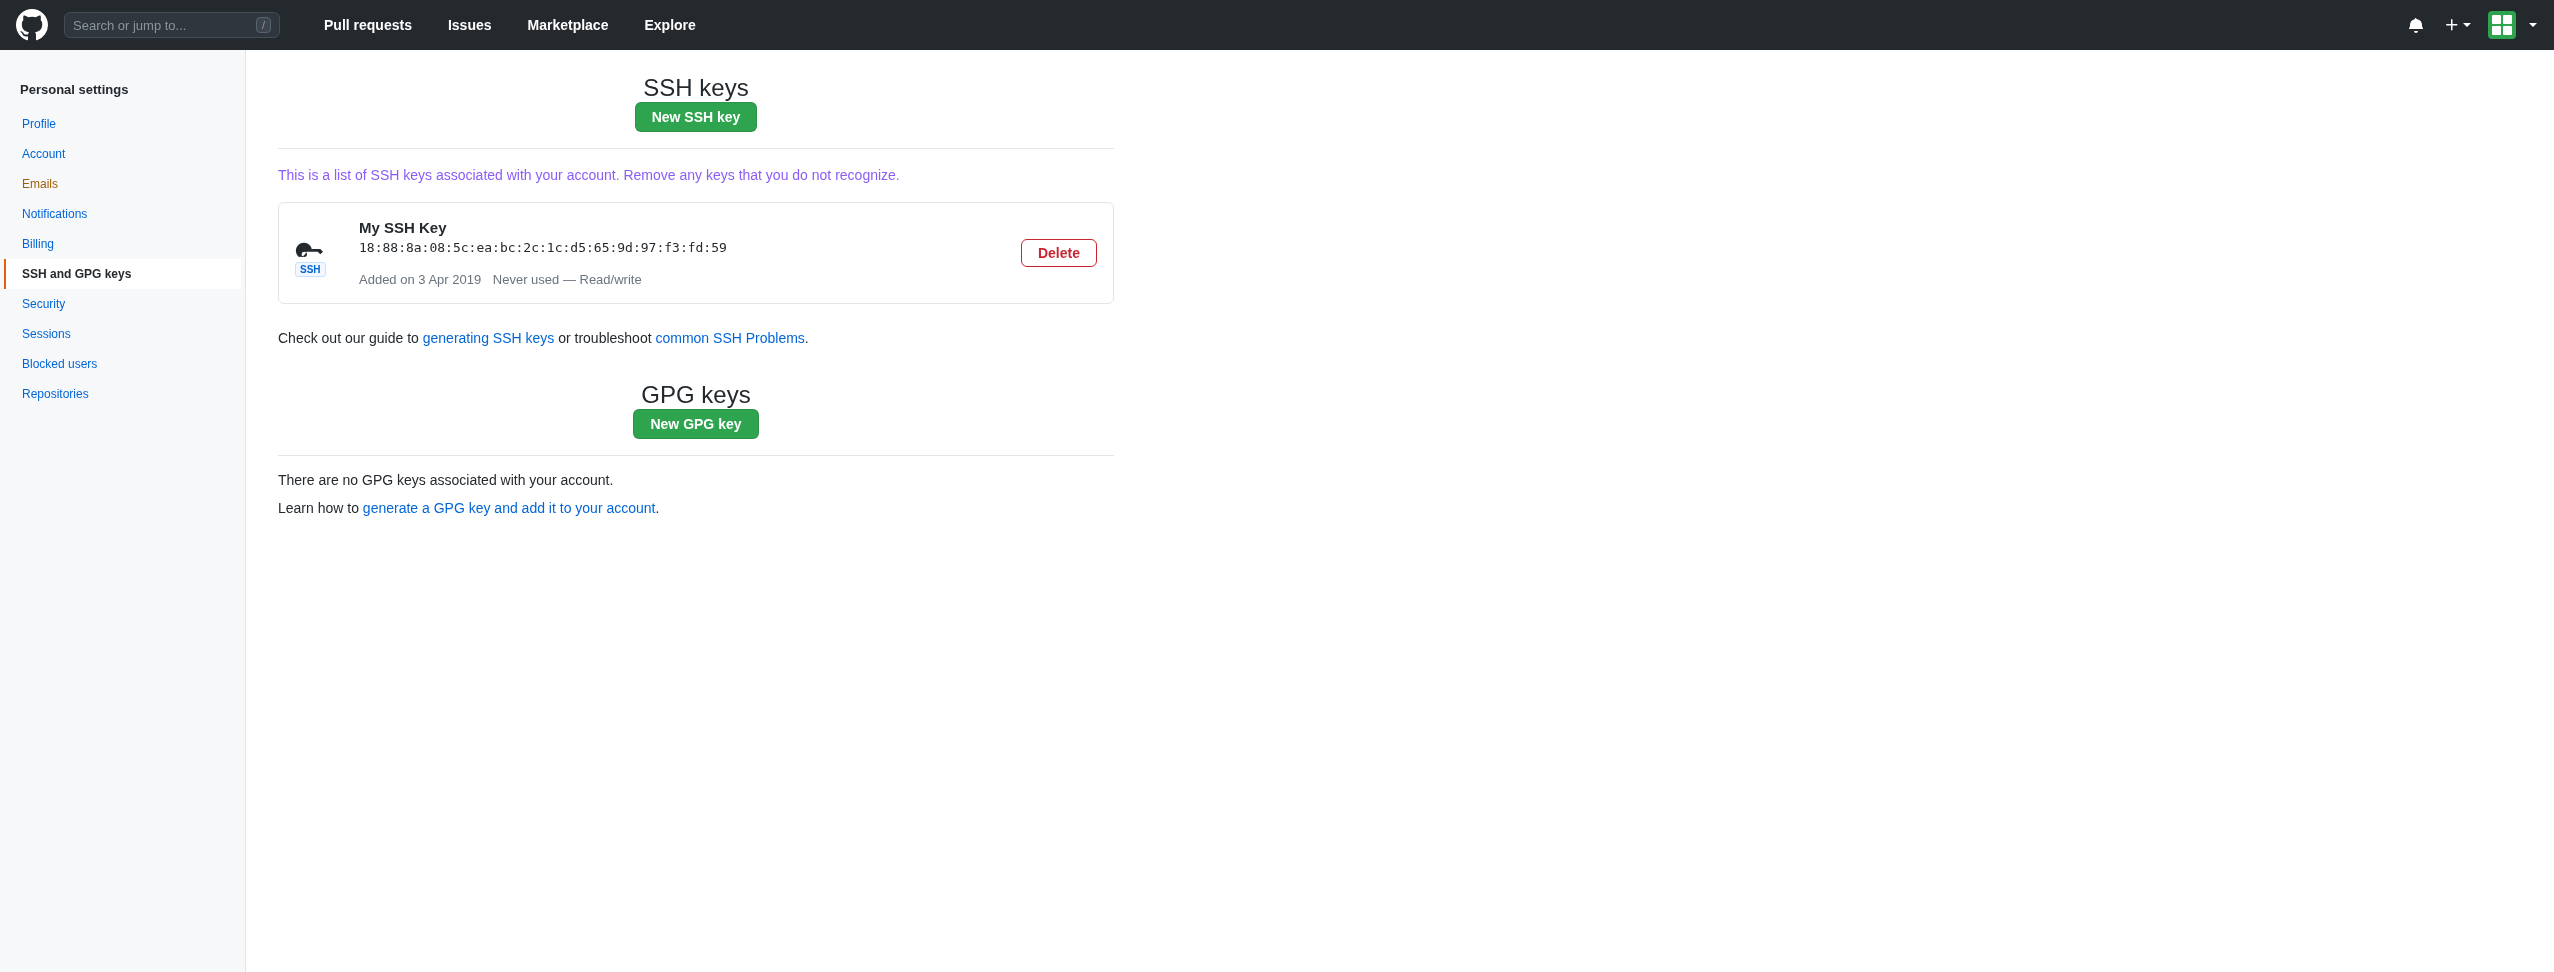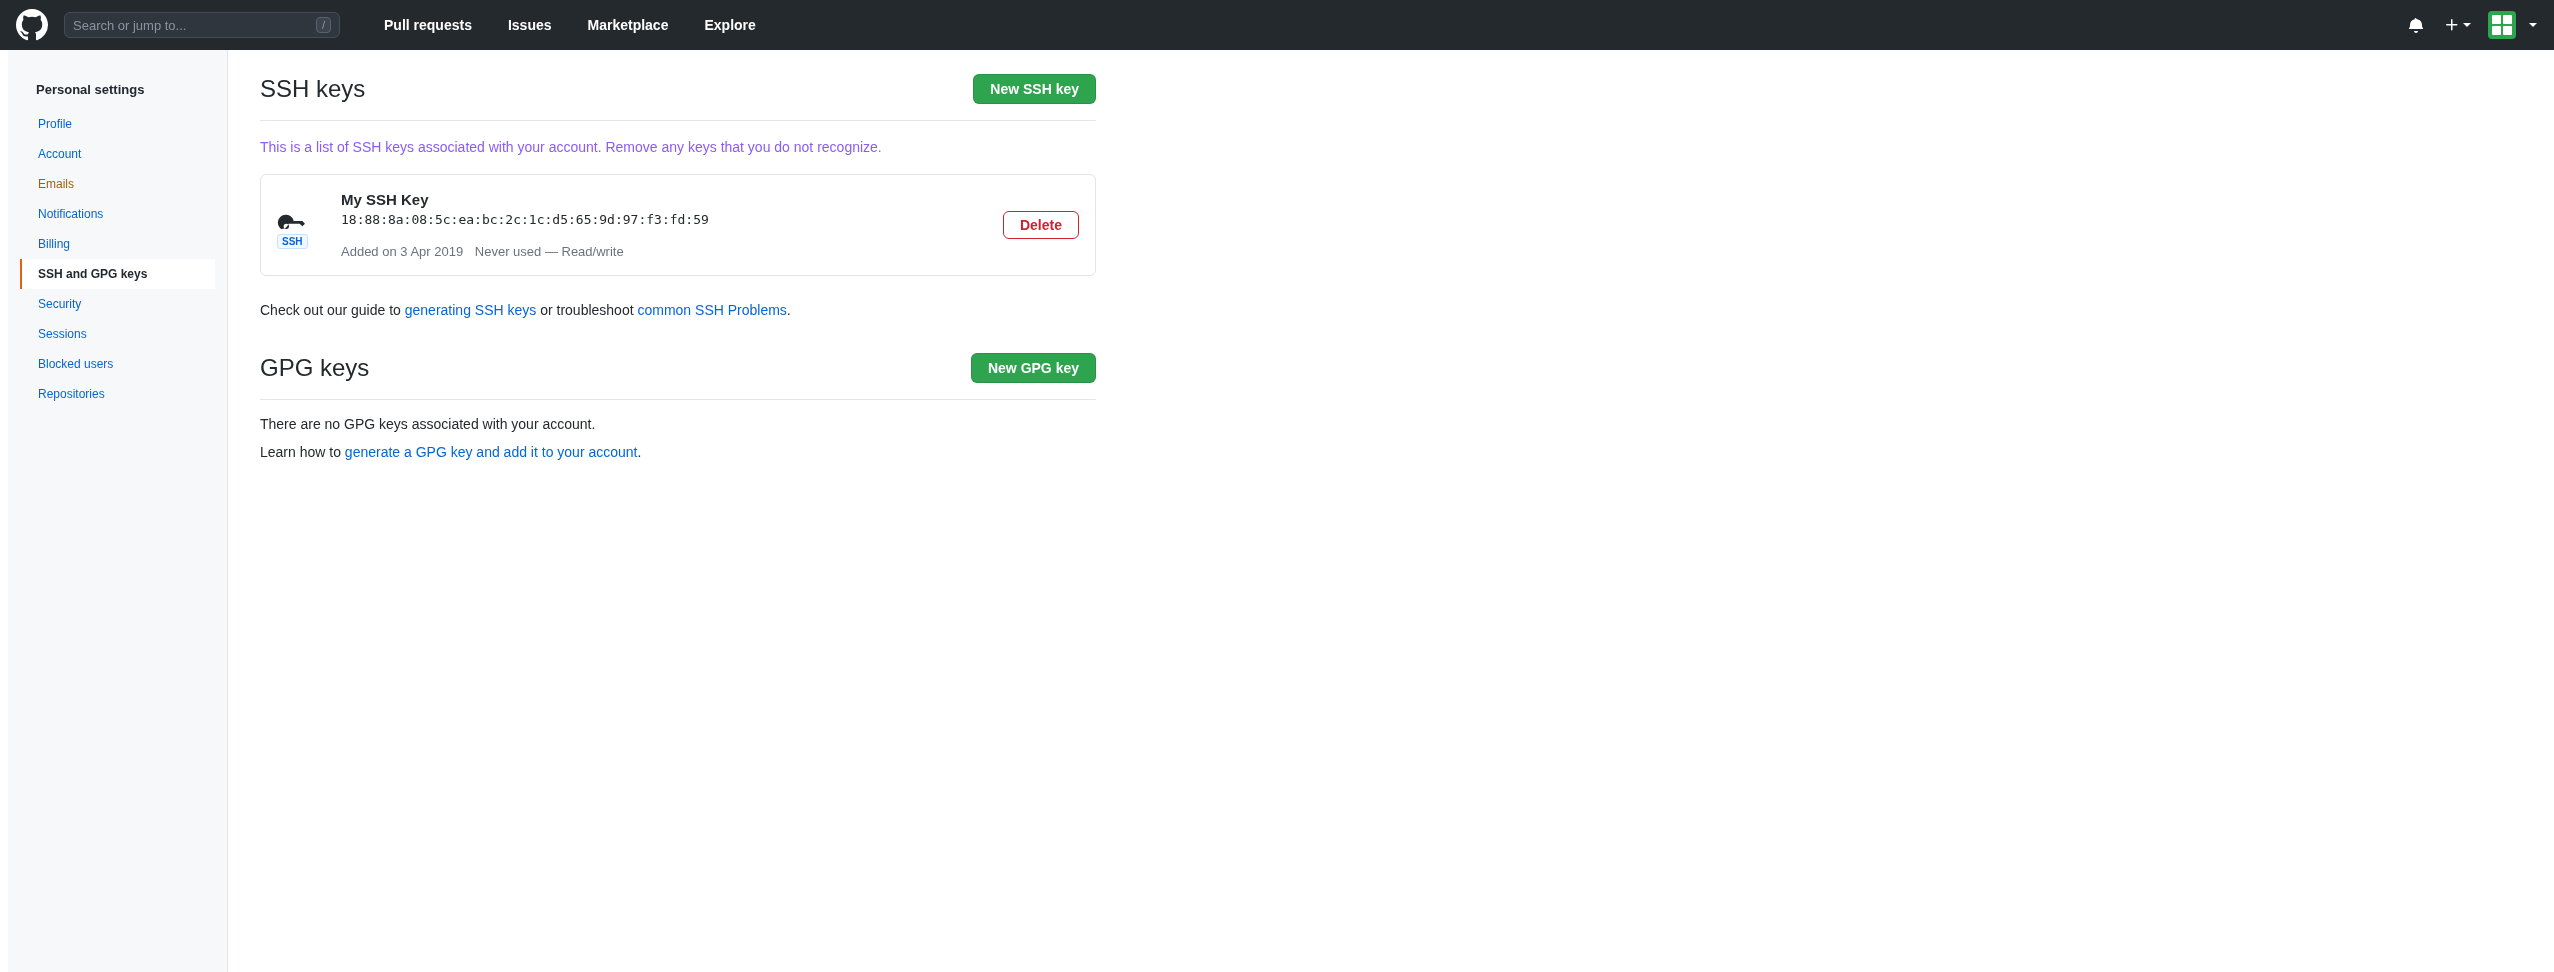--- a/index.html
+++ b/index.html
@@ -22,21 +22,21 @@
       flex-shrink: 0;
     }
     .header-search {
       display: flex;
       align-items: center;
       background: #2f363d;
       border: 1px solid #444d56;
       border-radius: 6px;
       padding: 4px 8px;
       gap: 8px;
-      width: 276px;
+      width: 216px;
     }
     .header-search input {
       background: transparent;
       border: none;
       outline: none;
       color: #c9d1d9;
       font-size: 13px;
       width: 100%;
     }
     .header-search input::placeholder { color: #8b949e; }
@@ -101,26 +101,25 @@
 
     
     .page-layout {
       display: flex;
       margin-top: 50px;
       min-height: calc(100vh - 50px);
     }
 
     
     .sidebar {
-      width: 220px;
+      width: 246px;
       flex-shrink: 0;
       border-right: 1px solid #e1e4e8;
-      padding: 24px 12px;
+      padding: 24px 4px;
       background: #f6f8fa;
-      margin-left: 8px;
     }
     .sidebar-title {
       font-size: 13px;
       font-weight: 600;
       color: #24292e;
       padding: 8px 16px 8px 16px;
       margin-bottom: 4px;
     }
     .sidebar-item {
       display: block;
@@ -146,20 +145,21 @@
     }
 
     
     .section-header {
       display: flex;
       align-items: center;
       justify-content: space-between;
       border-bottom: 1px solid #e1e4e8;
       padding-bottom: 16px;
       margin-bottom: 16px;
+      flex-direction: column;
     }
     .section-title {
       font-size: 24px;
       font-weight: 400;
       color: #24292e;
     }
     .btn-green {
       background: #2ea44f;
       color: #fff;
       border: 1px solid rgba(27,31,35,.15);

